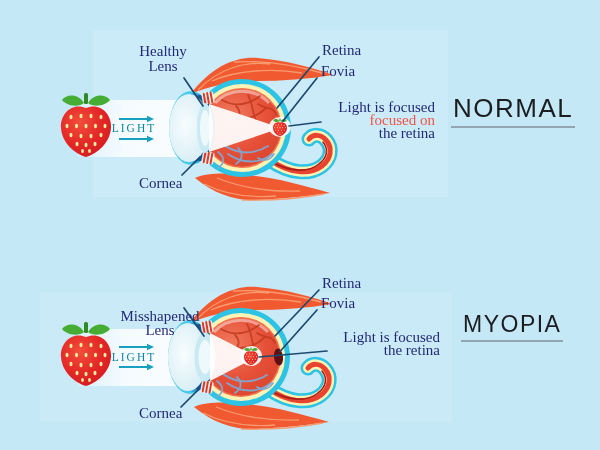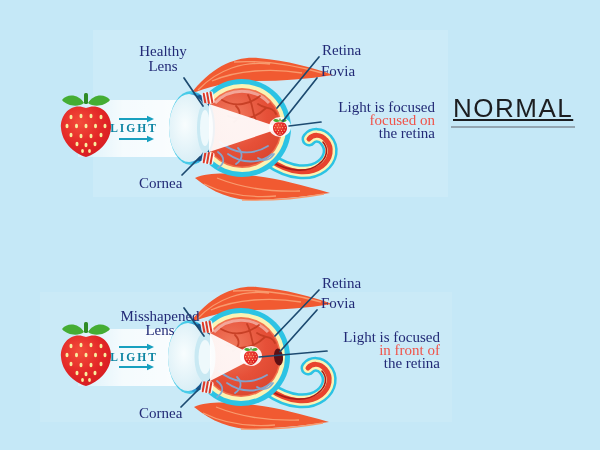--- a/index.html
+++ b/index.html
@@ -14,25 +14,25 @@
     white-space:pre-line;
   }
   .lbl.center{text-align:center;}
   .focus-block{position:absolute;text-align:right;font-size:15px;line-height:12.8px;color:#222a76;}
   .focus-block .red{color:#f0544a;}
   .focus-block span{display:block;}
   .title{
     position:absolute;font-family:"Liberation Sans",sans-serif;font-weight:500;
     color:#1c1d20;border-bottom:2px solid #93a5b1;padding:0 2px 2px 2px;
   }
-  .title.normal{font-size:26px;letter-spacing:1.5px;text-decoration:underline;}
+  .title.normal{font-size:26px;letter-spacing:1.5px;}
   .title.myopia{font-size:23px;letter-spacing:1.5px;}
   .light-word{
     position:absolute;width:60px;text-align:center;
-    font-size:11.5px;font-weight:bold;letter-spacing:2px;color:#0d85a3;
+    font-size:11.5px;font-weight:normal;letter-spacing:2px;color:#0d85a3;
     font-family:"Liberation Serif",serif;
   }
   svg{position:absolute;left:0;top:0;}
 </style>
 </head>
 <body>
 
 <div class="stage">
 
 <svg width="600" height="450" viewBox="0 0 600 450">
@@ -226,18 +226,18 @@
 <div class="light-word" style="left:104px;top:122px;">LIGHT</div>
 <div class="title normal" style="left:451px;top:93px;">NORMAL</div>
 
 <div class="lbl center" style="left:110px;top:278px;width:100px;line-height:13.5px;margin-top:32px;">Misshapened
 Lens</div>
 <div class="lbl" style="left:139px;top:406px;">Cornea</div>
 <div class="lbl" style="left:322px;top:276px;">Retina</div>
 <div class="lbl" style="left:321px;top:296px;">Fovia</div>
 <div class="focus-block" style="left:305px;top:331px;width:135px;">
   <span>Light is focused</span>
-  <span class="red">in front of</span>
   <span>the retina</span>
 </div>
 <div class="light-word" style="left:104px;top:351px;">LIGHT</div>
+<div class="title myopia" style="left:461px;top:311px;">MYOPIA</div>
 
 </div>
 
 </body></html>

